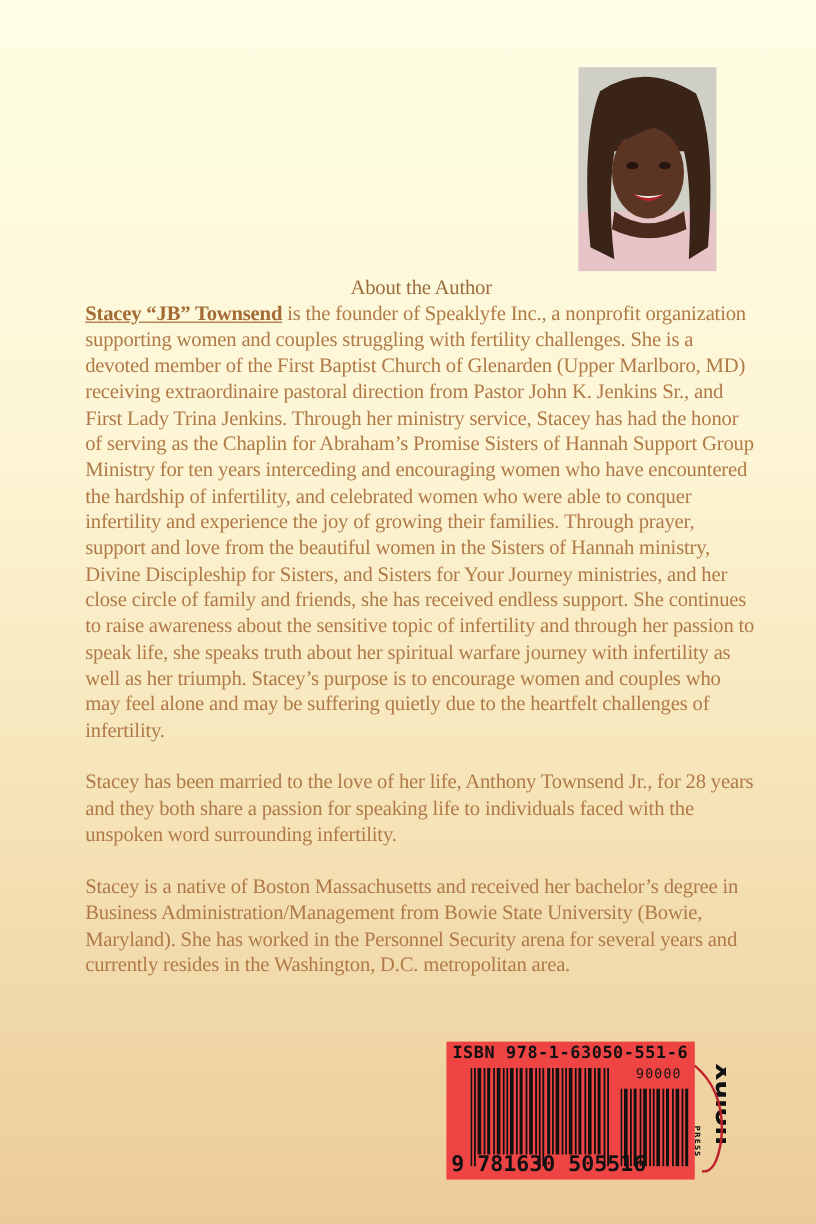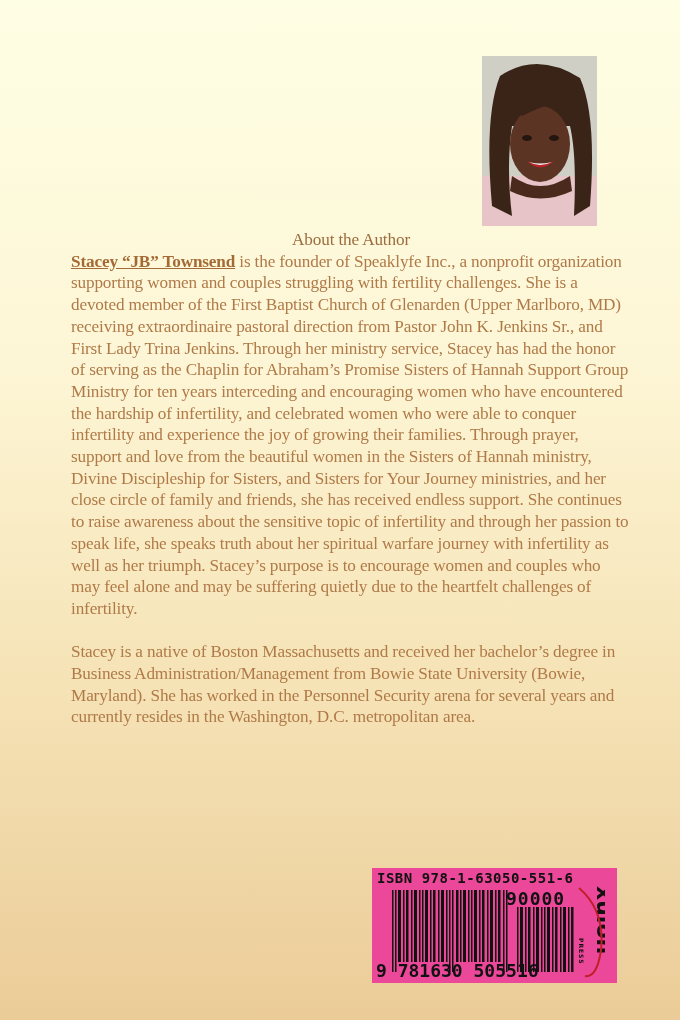--- a/index.html
+++ b/index.html
@@ -15,30 +15,30 @@
   .photo svg { display: block; }
   .body-text {
     position: absolute; left: 71px; top: 229px; width: 560px;
     color: #b07a48; font-size: 17.2px; line-height: 21.7px;
     letter-spacing: -0.15px;
   }
   .heading { text-align: center; color: #9c6d3f; margin: 0 0 0 0; padding-left: 0; font-family: Liberation Serif, serif; }
   .para { margin: 0 0 21.7px 0; }
   .author-name { font-weight: bold; color: #a46a35; text-decoration: underline; }
   .barcode-box {
-    position: absolute; left: 372px; top: 868px; width: 245px; height: 115px;
-    background: #ec4899;
+    position: absolute; left: 372px; top: 868px; width: 207px; height: 115px;
+    background: #ef4444;
   }
   .isbn-label {
     position: absolute; left: 5px; top: 2px; font-family: "DejaVu Sans Mono", monospace;
     font-size: 14px; letter-spacing: 0.5px; color: #111; white-space: nowrap; font-weight: bold;
   }
   .price-code {
-    position: absolute; left: 134px; top: 20px; font-family: "DejaVu Sans Mono", monospace;
-    font-size: 18px; color: #111; font-weight: bold; letter-spacing: 1px;
+    position: absolute; left: 158px; top: 20px; font-family: "DejaVu Sans Mono", monospace;
+    font-size: 11px; color: #111; font-weight: normal; letter-spacing: 1px;
   }
   .ean-digits {
     position: absolute; left: 4px; top: 92px; font-family: "DejaVu Sans Mono", monospace;
     font-size: 18px; color: #111; font-weight: bold; white-space: nowrap;
   }
   .bars-main { position: absolute; left: 20px; top: 22px; width: 118px; height: 82px; }
   .bars-addon { position: absolute; left: 145px; top: 39px; width: 58px; height: 65px; }
   .publisher-logo { position: absolute; left: 203px; top: 12px; width: 30px; height: 100px; }
 </style>
 </head>
@@ -55,20 +55,21 @@
     <ellipse cx="72" cy="82" rx="5" ry="3" fill="#241510"></ellipse>
     <path d="M45 105 Q58 118 72 105 Q58 112 45 105 Z" fill="#b8242a"></path>
     <path d="M47 106 Q58 112 70 106 Q58 109 47 106 Z" fill="#ffffff"></path>
     <path d="M30 120 Q58 140 88 120 L90 135 Q58 150 28 135 Z" fill="#4a2a1c"></path>
   </svg>
 </div>
 
 <div class="body-text">
   <div class="heading">About the Author</div>
   <p class="para"><span class="author-name">Stacey “JB” Townsend</span><span> is the founder of Speaklyfe Inc., a nonprofit organization supporting women and couples struggling with fertility challenges. She is a devoted member of the First Baptist Church of Glenarden (Upper Marlboro, MD) receiving extraordinaire pastoral direction from Pastor John K. Jenkins Sr., and First Lady Trina Jenkins. Through her ministry service, Stacey has had the honor of serving as the Chaplin for Abraham’s Promise Sisters of Hannah Support Group Ministry for ten years interceding and encouraging women who have encountered the hardship of infertility, and celebrated women who were able to conquer infertility and experience the joy of growing their families. Through prayer, support and love from the beautiful women in the Sisters of Hannah ministry, Divine Discipleship for Sisters, and Sisters for Your Journey ministries, and her close circle of family and friends, she has received endless support. She continues to raise awareness about the sensitive topic of infertility and through her passion to speak life, she speaks truth about her spiritual warfare journey with infertility as well as her triumph. Stacey’s purpose is to encourage women and couples who may feel alone and may be suffering quietly due to the heartfelt challenges of infertility.</span></p>
+  <p class="para">Stacey has been married to the love of her life, Anthony Townsend Jr., for 28 years and they both share a passion for speaking life to individuals faced with the unspoken word surrounding infertility.</p>
   <p class="para">Stacey is a native of Boston Massachusetts and received her bachelor’s degree in Business Administration/Management from Bowie State University (Bowie, Maryland). She has worked in the Personnel Security arena for several years and currently resides in the Washington, D.C. metropolitan area.</p>
 </div>
 
 <div class="barcode-box">
   <div class="isbn-label">ISBN 978-1-63050-551-6</div>
   <div class="price-code">90000</div>
   <svg class="bars-main" viewBox="0 0 118 82" preserveAspectRatio="none">
     <g fill="#111">
       <rect x="0" y="0" width="1.5" height="82"></rect>
         <rect x="3" y="0" width="1.5" height="82"></rect>

